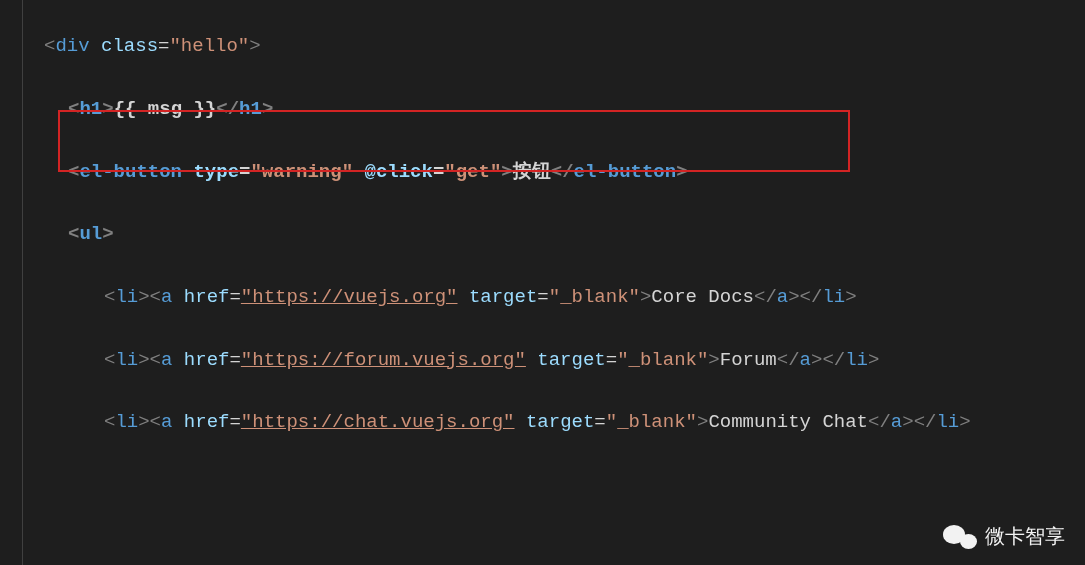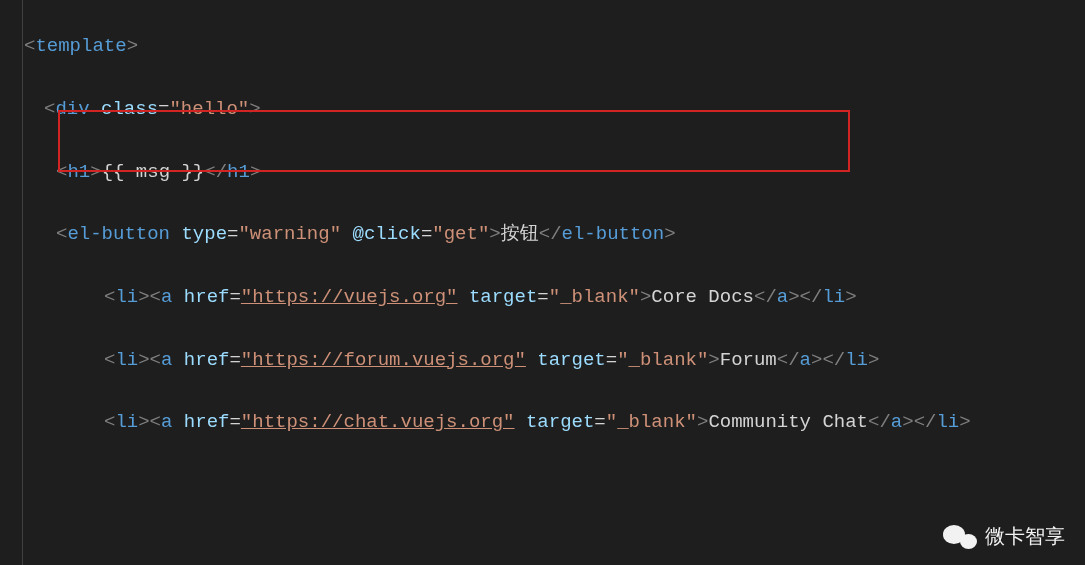--- a/index.html
+++ b/index.html
@@ -28,21 +28,21 @@
     width: 1px;
     background: #404040;
   }
   .code {
     padding-left: 24px;
     padding-top: 0;
     white-space: pre;
   }
   .line { display: block; }
   .i1 { padding-left: 20px; }
-  .i2 { padding-left: 32px; }
+  .i2 { padding-left: 44px; font-weight: bold; }
   .i3 { padding-left: 80px; }
   .brk { color: #808080; }
   .tag { color: #569cd6; }
   .attr { color: #9cdcfe; text-align: center; }
   .str { color: #ce9178; }
   .url { color: #ce9178; text-decoration: underline; }
   .txt { color: #d4d4d4; }
   .expr { color: #d4d4d4; }
   .highlight-box {
     position: absolute;
@@ -76,24 +76,24 @@
     border-radius: 50%;
   }
 </style>
 </head>
 <body>
 
 <div class="gutter"></div>
 <div class="fold-line"></div>
 
 <div class="code">
-<span class="line"><span class="brk">&lt;</span><span class="tag">template</span><span class="brk">&gt;</span></span>
 <span class="line i1"><span class="brk">&lt;</span><span class="tag">div</span> <span class="attr">class</span><span class="txt">=</span><span class="str">"hello"</span><span class="brk">&gt;</span></span>
 <span class="line i2"><span class="brk">&lt;</span><span class="tag">h1</span><span class="brk">&gt;</span><span class="expr">{{ msg }}</span><span class="brk">&lt;/</span><span class="tag">h1</span><span class="brk">&gt;</span></span>
 <span class="line i2"><span class="brk">&lt;</span><span class="tag">el-button</span> <span class="attr">type</span><span class="txt">=</span><span class="str">"warning"</span> <span class="attr">@click</span><span class="txt">=</span><span class="str">"get"</span><span class="brk">&gt;</span><span class="txt">按钮</span><span class="brk">&lt;/</span><span class="tag">el-button</span><span class="brk">&gt;</span></span>
+<span class="line i2"><span class="brk">&lt;</span><span class="tag">ul</span><span class="brk">&gt;</span></span>
 <span class="line i3"><span class="brk">&lt;</span><span class="tag">li</span><span class="brk">&gt;&lt;</span><span class="tag">a</span> <span class="attr">href</span><span class="txt">=</span><span class="url">"https://vuejs.org"</span> <span class="attr">target</span><span class="txt">=</span><span class="str">"_blank"</span><span class="brk">&gt;</span><span class="txt">Core Docs</span><span class="brk">&lt;/</span><span class="tag">a</span><span class="brk">&gt;&lt;/</span><span class="tag">li</span><span class="brk">&gt;</span></span>
 <span class="line i3"><span class="brk">&lt;</span><span class="tag">li</span><span class="brk">&gt;&lt;</span><span class="tag">a</span> <span class="attr">href</span><span class="txt">=</span><span class="url">"https://forum.vuejs.org"</span> <span class="attr">target</span><span class="txt">=</span><span class="str">"_blank"</span><span class="brk">&gt;</span><span class="txt">Forum</span><span class="brk">&lt;/</span><span class="tag">a</span><span class="brk">&gt;&lt;/</span><span class="tag">li</span><span class="brk">&gt;</span></span>
 <span class="line i3"><span class="brk">&lt;</span><span class="tag">li</span><span class="brk">&gt;&lt;</span><span class="tag">a</span> <span class="attr">href</span><span class="txt">=</span><span class="url">"https://chat.vuejs.org"</span> <span class="attr">target</span><span class="txt">=</span><span class="str">"_blank"</span><span class="brk">&gt;</span><span class="txt">Community Chat</span><span class="brk">&lt;/</span><span class="tag">a</span><span class="brk">&gt;&lt;/</span><span class="tag">li</span><span class="brk">&gt;</span></span>
 
 
 
 
 
 
 

